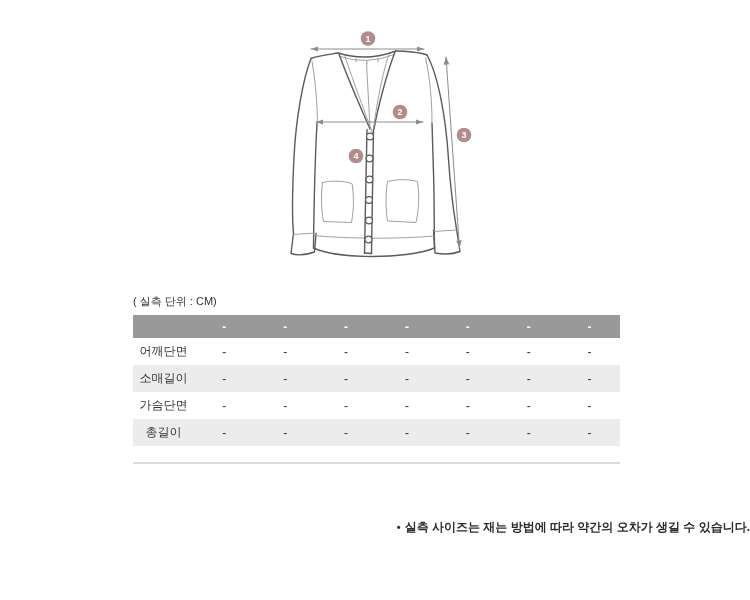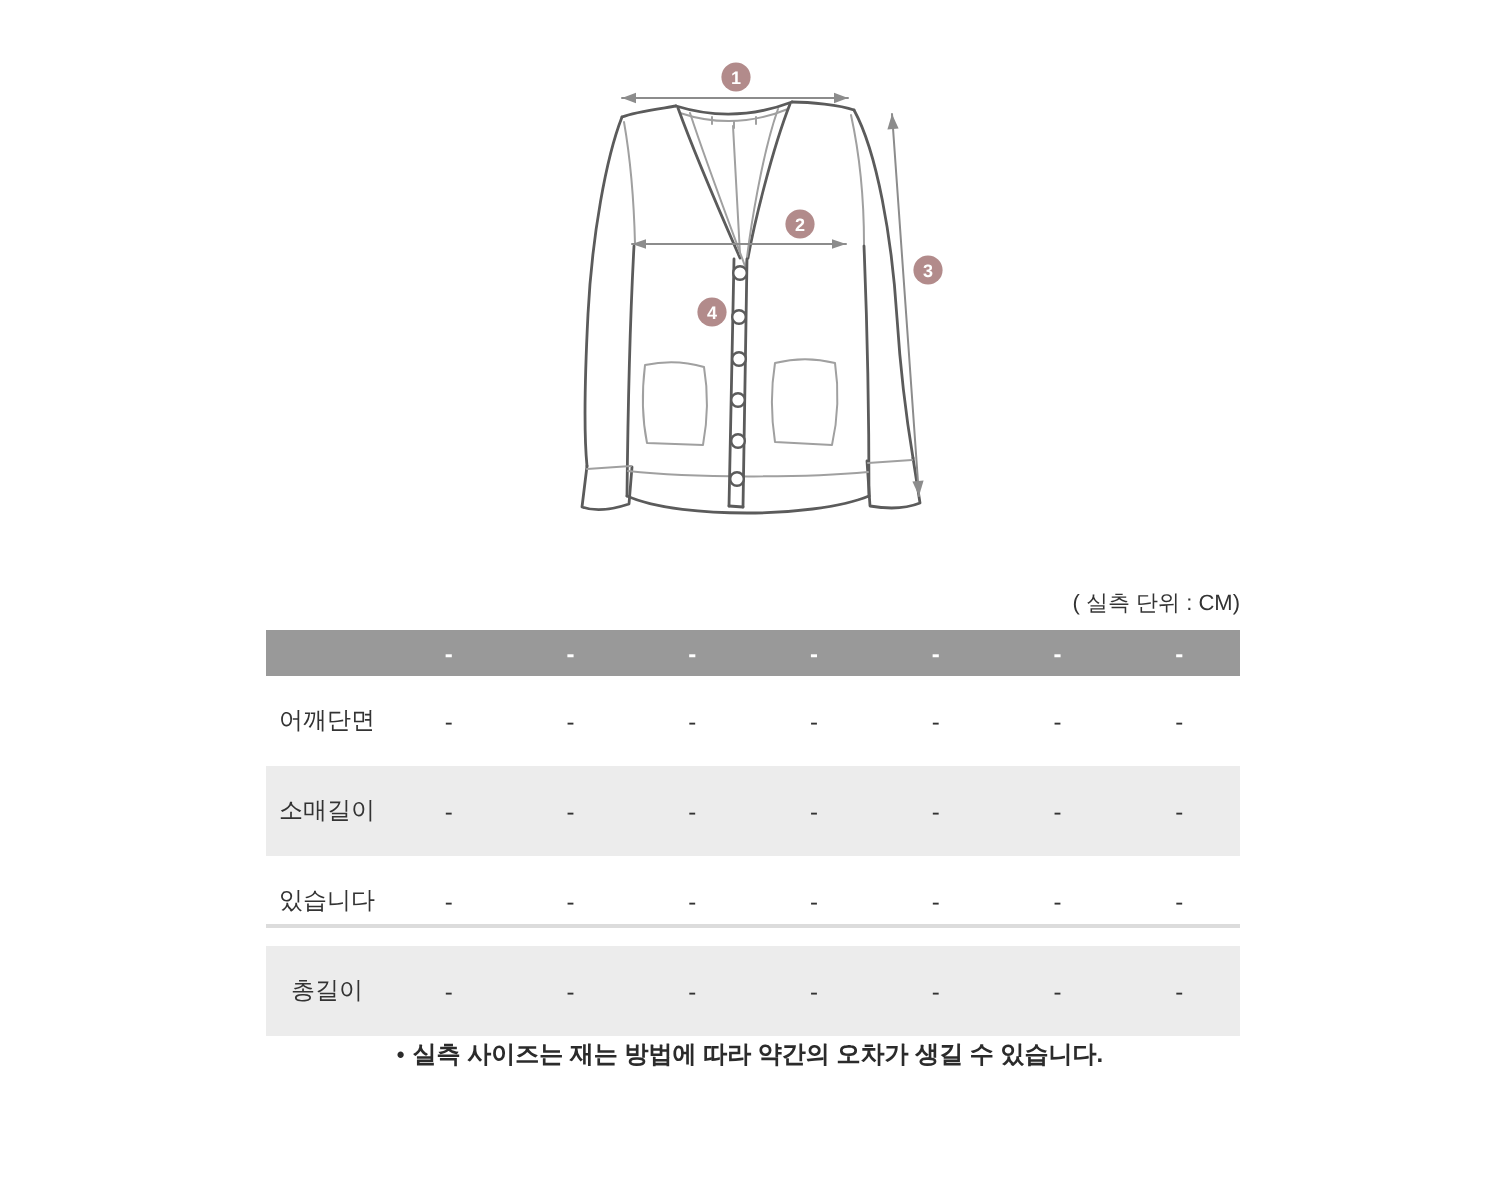--- a/index.html
+++ b/index.html
@@ -13,31 +13,31 @@
 
   
   .diagram path,.diagram line{fill:none;stroke:var(--outline);stroke-width:1.4;stroke-linecap:round;stroke-linejoin:round;}
   .diagram .light{stroke:var(--seam);stroke-width:1;}
   .diagram .measure{stroke:var(--measure);stroke-width:1;}
   .diagram .arrow{fill:var(--measure);stroke:none;}
   .diagram .button-circle{fill:#fff;stroke:var(--outline);stroke-width:1.2;}
   .diagram .marker circle{fill:var(--marker);stroke:none;}
   .diagram .marker text{fill:#fff;font-size:9px;font-weight:bold;text-anchor:middle;font-family:"Liberation Sans",sans-serif;}
 
-  .unit-label{position:absolute;left:133px;top:294px;width:487px;text-align:right;font-size:11px;color:var(--text);}
+  .unit-label{position:absolute;left:133px;top:294px;width:487px;font-size:11px;color:var(--text);}
 
   .size-table{position:absolute;left:133px;top:315px;width:487px;font-size:12px;color:var(--text);}
-  .trow{display:flex;height:45px;align-items:center;}
+  .trow{display:flex;height:27px;align-items:center;}
   .thead{height:23px;background:var(--table-header-bg);color:#fff;font-weight:bold;}
   .stripe{background:var(--table-stripe-bg);}
   .cell{flex:1 1 12.5%;text-align:center;overflow:hidden;white-space:nowrap;}
 
   .divider{position:absolute;left:133px;top:462px;width:487px;height:2px;background:var(--divider);}
 
-  .note{position:absolute;left:0;top:519px;width:750px;text-align:center;font-size:12px;font-weight:bold;color:#2b2b2b;}
+  .note{position:absolute;left:0;top:519px;width:750px;text-align:right;font-size:12px;font-weight:bold;color:#2b2b2b;}
   .note .bullet{margin-right:4px;font-size:11px;}
 </style>
 </head>
 <body>
 
 <div class="page">
 
   <svg class="diagram" width="235" height="285" viewBox="0 0 235 285" xmlns="http://www.w3.org/2000/svg">
     <g>
 
@@ -146,21 +146,21 @@
           <div class="cell">소매길이</div>
           <div class="cell">-</div>
           <div class="cell">-</div>
           <div class="cell">-</div>
           <div class="cell">-</div>
           <div class="cell">-</div>
           <div class="cell">-</div>
           <div class="cell">-</div>
         </div>
         <div class="trow">
-          <div class="cell">있습니다</div>
+          <div class="cell">가슴단면</div>
           <div class="cell">-</div>
           <div class="cell">-</div>
           <div class="cell">-</div>
           <div class="cell">-</div>
           <div class="cell">-</div>
           <div class="cell">-</div>
           <div class="cell">-</div>
         </div>
         <div class="trow stripe">
           <div class="cell">총길이</div>

